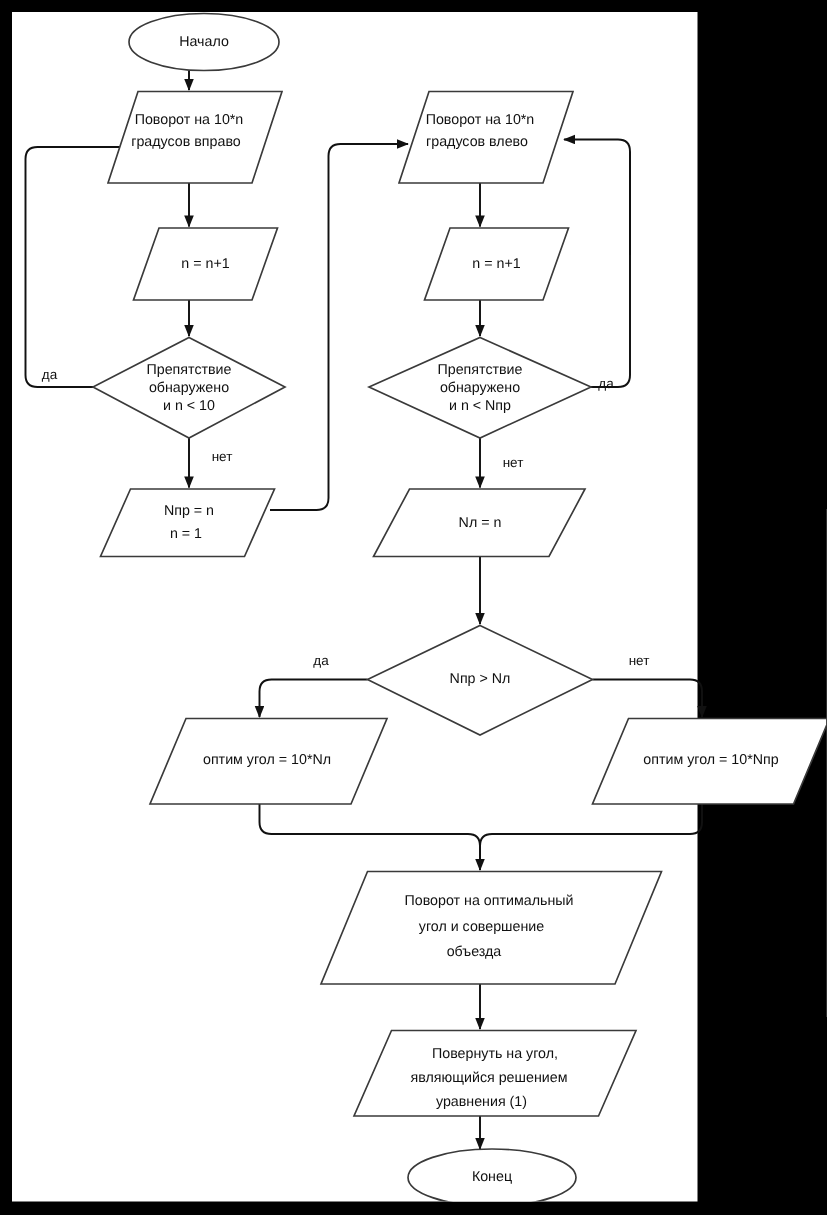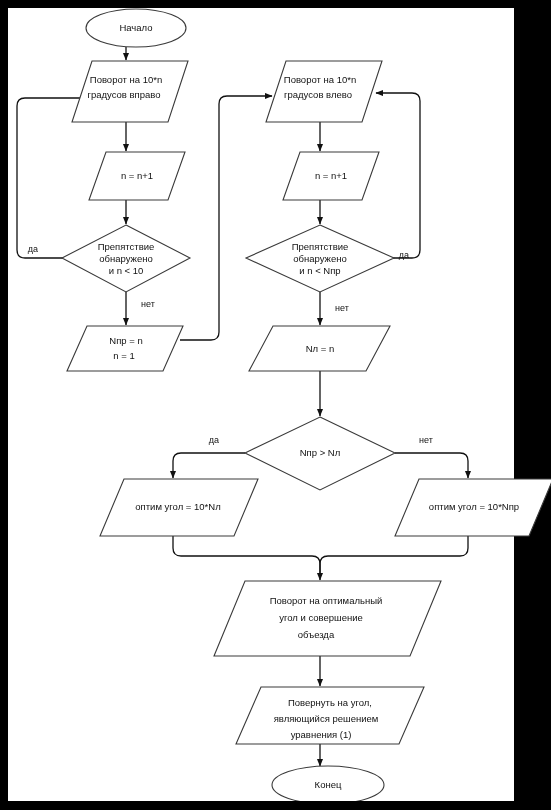--- a/index.html
+++ b/index.html
@@ -1,18 +1,18 @@
 <!DOCTYPE html>
 <html><head>
 <meta charset="utf-8">
 <style>
   html,body{margin:0;padding:0;background:#000;}
   body{width:551px;height:810px;font-family:"Liberation Sans",sans-serif;}
   #page{position:relative;width:551px;height:810px;background:#000;overflow:hidden;}
-  #canvas{position:absolute;left:8px;top:8px;width:506px;height:793px;background:#ffffff;}
+  #canvas{position:absolute;left:8px;top:8px;width:457px;height:793px;background:#ffffff;}
   svg{display:block;width:543px;height:793px;}
   .shape{fill:#ffffff;stroke:#3a3a3a;stroke-width:1.1;}
   .edge{fill:none;stroke:#111111;stroke-width:1.3;}
   .lbl{font-family:"Liberation Sans",sans-serif;font-size:9.5px;fill:#111;text-anchor:middle;dominant-baseline:middle;}
   .edge-lbl{font-family:"Liberation Sans",sans-serif;font-size:9px;fill:#111;text-anchor:middle;dominant-baseline:middle;}
 </style>
 </head>
 <body>
 
 <div id="page">

